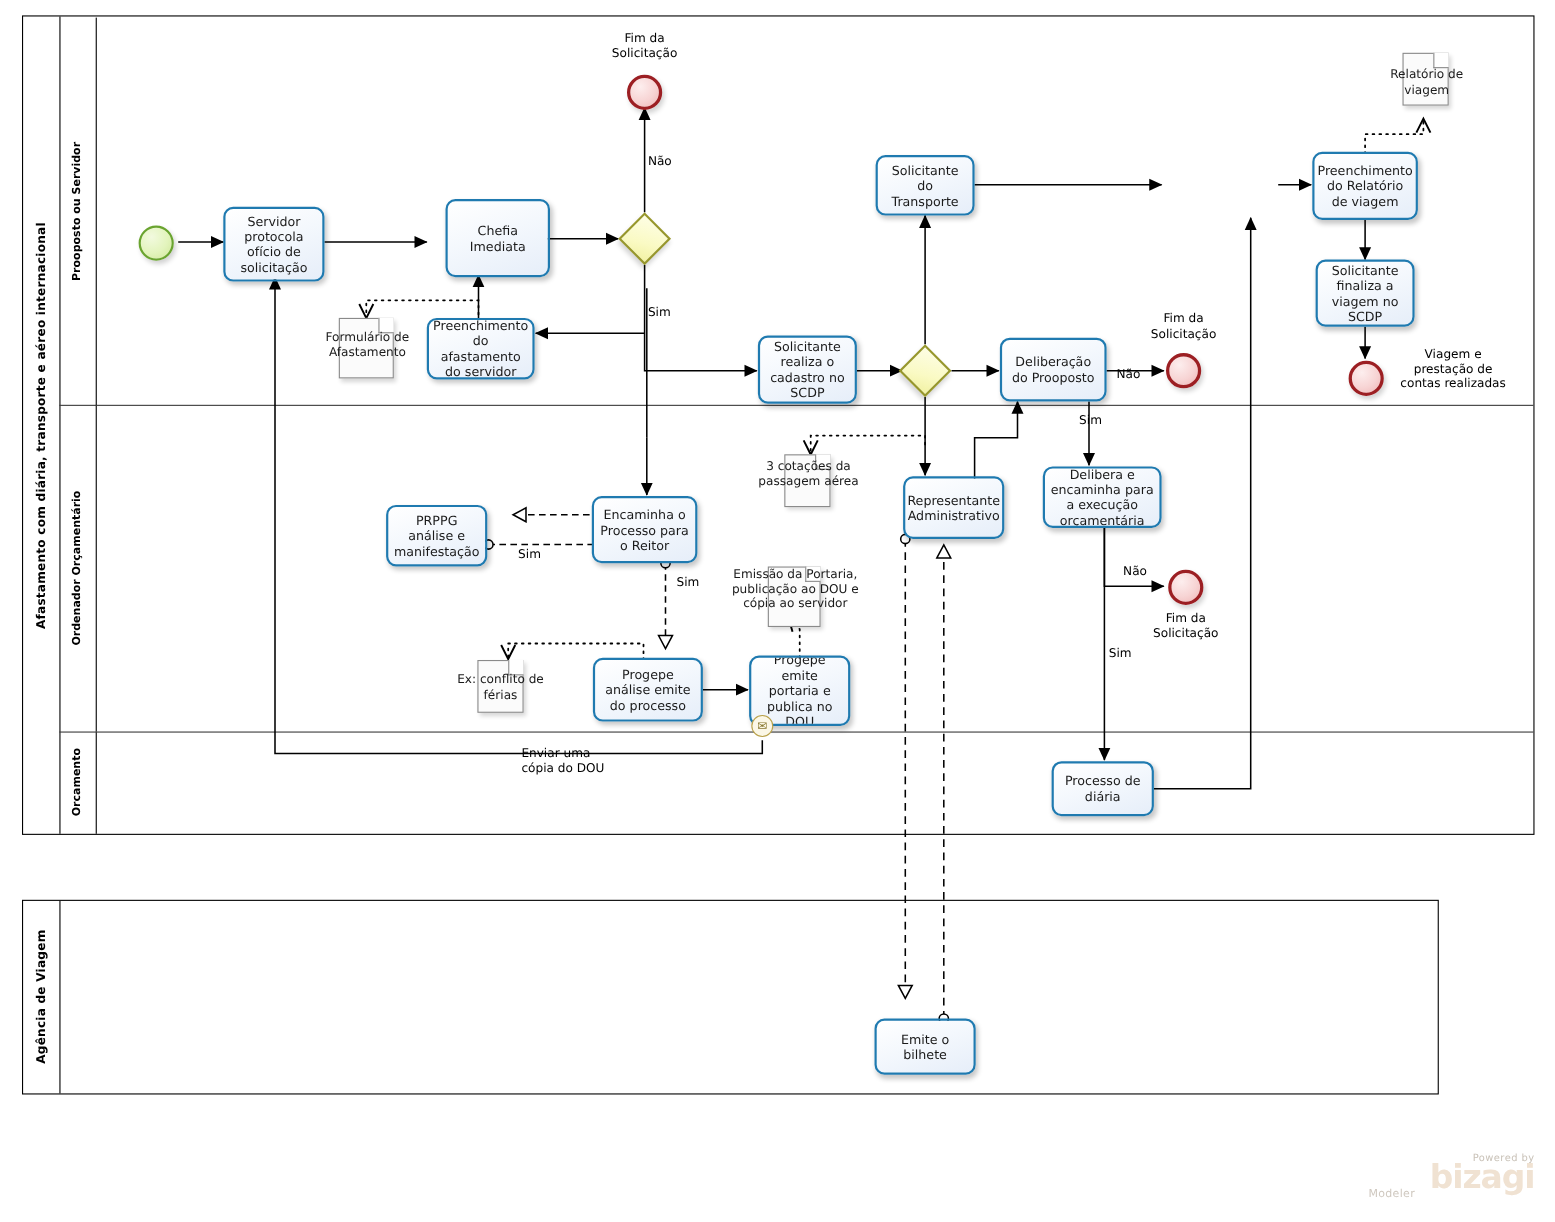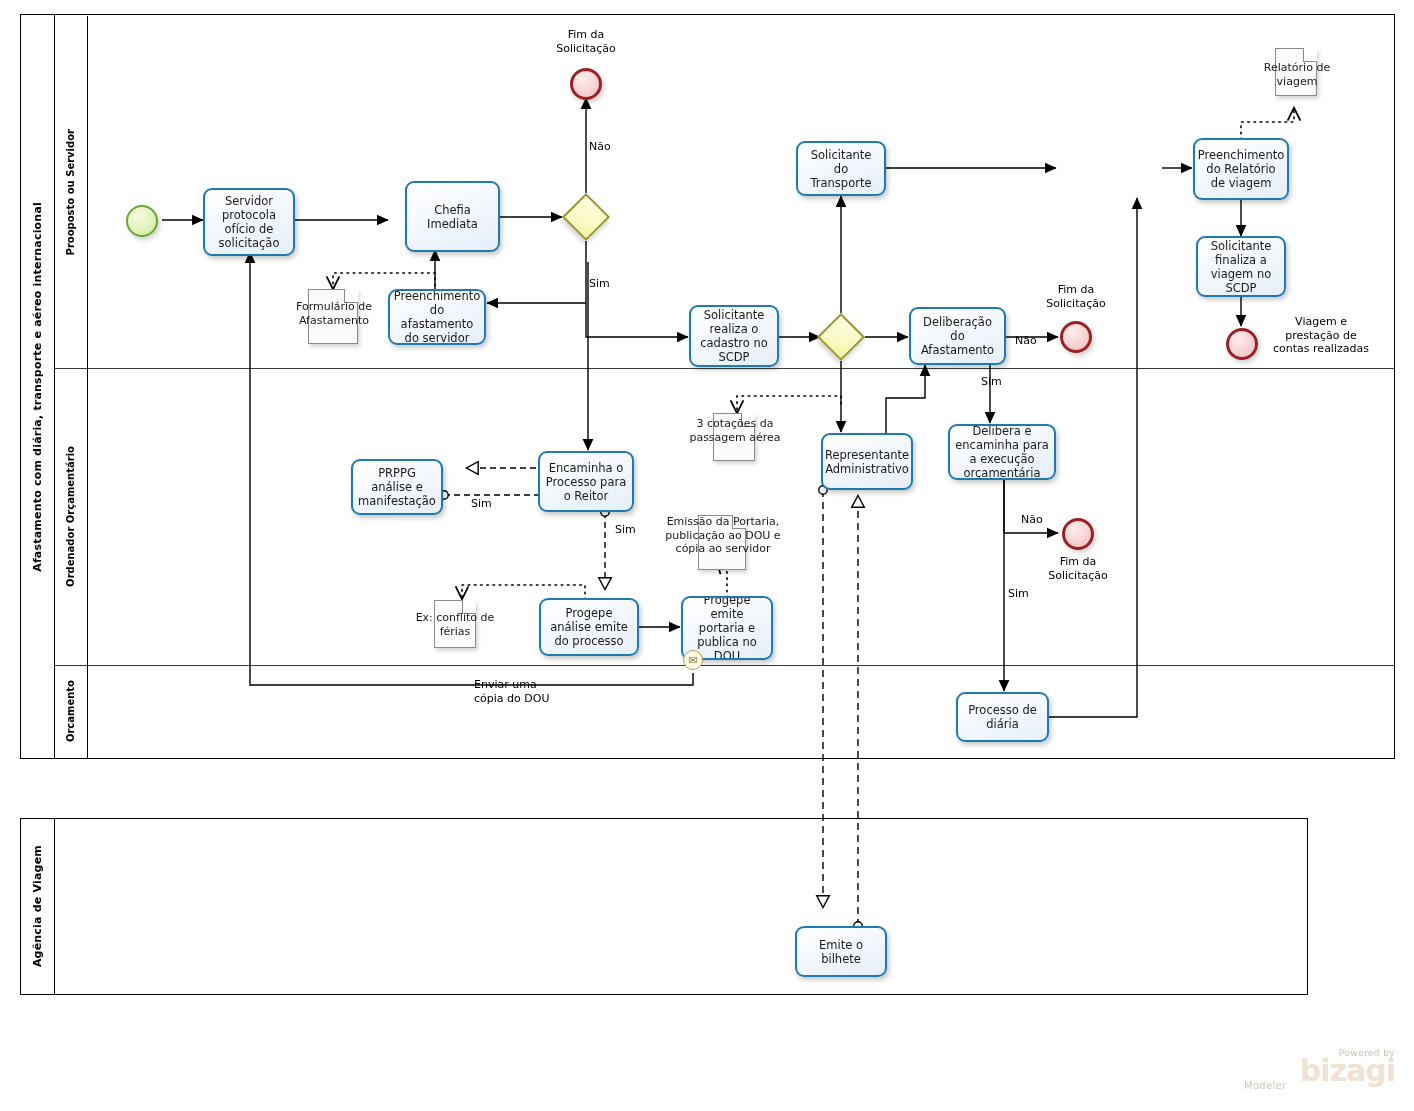--- a/index.html
+++ b/index.html
@@ -217,21 +217,21 @@
 
   <div class="task" style="left:689px;top:305px;width:90px;height:62px;">
     <span>Solicitante realiza o cadastro no SCDP</span>
     </div>
 
   <div class="task" style="left:796px;top:141px;width:90px;height:55px;">
     <span>Solicitante do Transporte</span>
     </div>
 
   <div class="task" style="left:909px;top:307px;width:97px;height:58px;">
-    <span>Deliberação do Afastamento</span>
+    <span>Deliberação do Prooposto</span>
     </div>
 
 
   <div class="task" style="left:1193px;top:138px;width:96px;height:62px;">
     <span>Preenchimento do Relatório de viagem</span>
     </div>
 
   <div class="task" style="left:1196px;top:236px;width:90px;height:61px;">
     <span>Solicitante finaliza a viagem no SCDP</span>
     </div>

